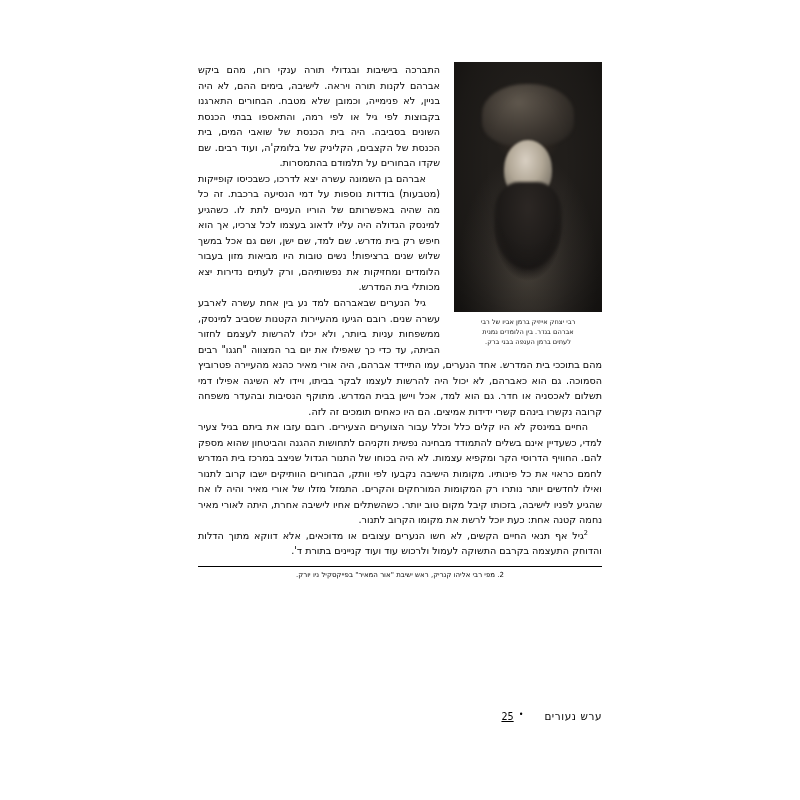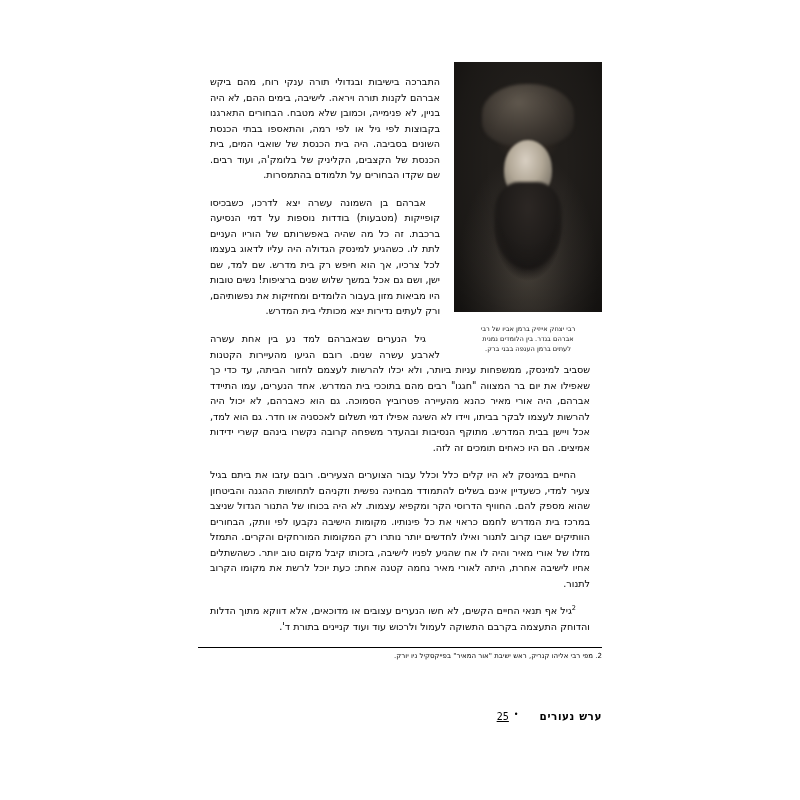--- a/index.html
+++ b/index.html
@@ -72,32 +72,32 @@
     border-radius: 48% 48% 38% 38%;
     background: radial-gradient(ellipse at 40% 30%, #5f574d 0%, #3b352f 55%, #221f1c 100%);
     filter: blur(1.4px);
   }
   .photo .vignette {
     position: absolute;
     inset: 0;
     background: radial-gradient(ellipse at 50% 42%, rgba(0,0,0,0) 35%, rgba(0,0,0,0.18) 70%, rgba(0,0,0,0.45) 100%);
   }
   .caption {
-    margin-top: 12px;
+    margin-top: 5px;
     font-size: 6.6px;
     line-height: 1.55;
     color: #111;
     text-align: center;
     direction: rtl;
   }
   .caption div {
     white-space: nowrap;
   }
   p.body {
-    margin: 12px;
+    margin: 0;
     font-size: 9.6px;
     line-height: 1.62;
     color: #000;
     text-indent: 14px;
     text-align: justify;
   }
   p.body.first {
     text-indent: 0;
   }
   .clearfix::after {
@@ -109,21 +109,21 @@
     margin: 7px 0 3px 0;
     width: 404px;
     height: 0;
     border-top: 0.6px solid #000;
   }
   .footnote {
     font-size: 7px;
     line-height: 1.5;
     color: #000;
     direction: rtl;
-    text-align: right;
+    text-align: center;
   }
   sup {
     font-size: 6.5px;
     vertical-align: super;
     line-height: 0;
   }
   .folio {
     position: absolute;
     left: 198px;
     top: 710px;
@@ -143,21 +143,21 @@
     line-height: 1;
     position: relative;
     top: -1px;
   }
   .folio .num {
     font-size: 9.6px;
     text-decoration: underline;
   }
   .folio .title {
     font-size: 10.4px;
-    font-weight: 700;
+    font-weight: 400;
     letter-spacing: 0.6px;
     padding-left: 16px;
   }
 </style>
 </head>
 <body>
 
 <div class="page">
 
   <div class="content">

